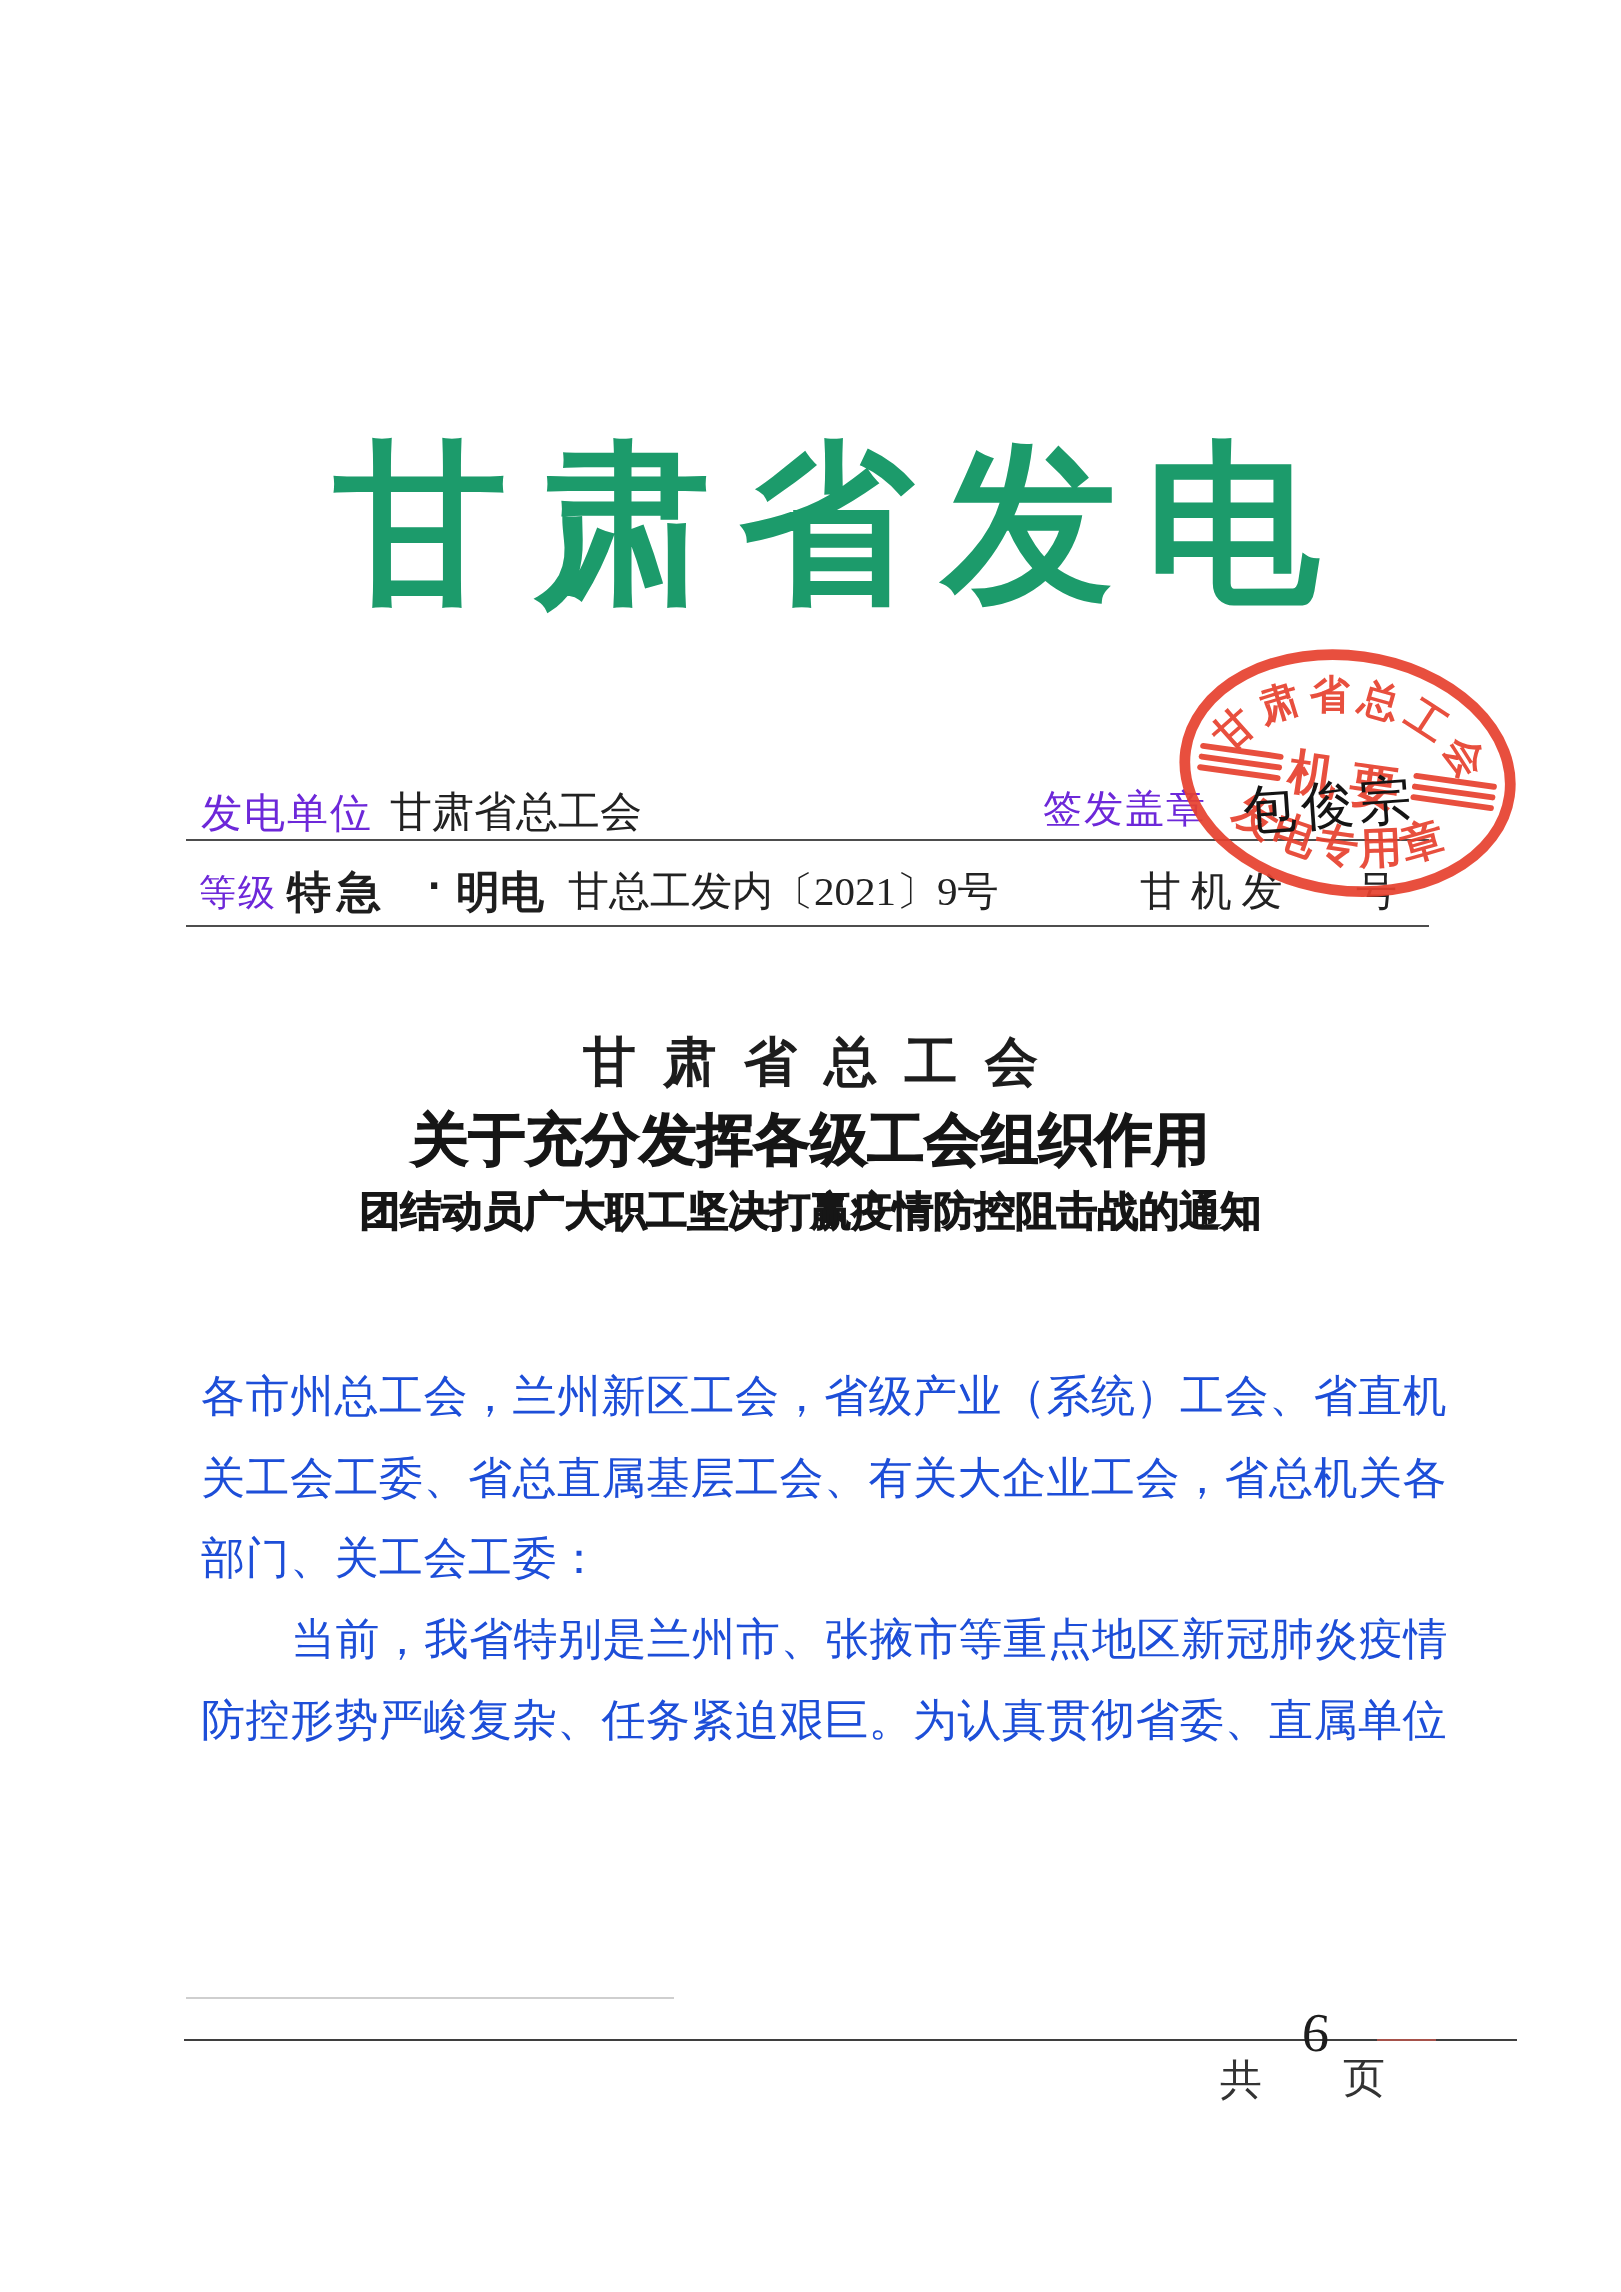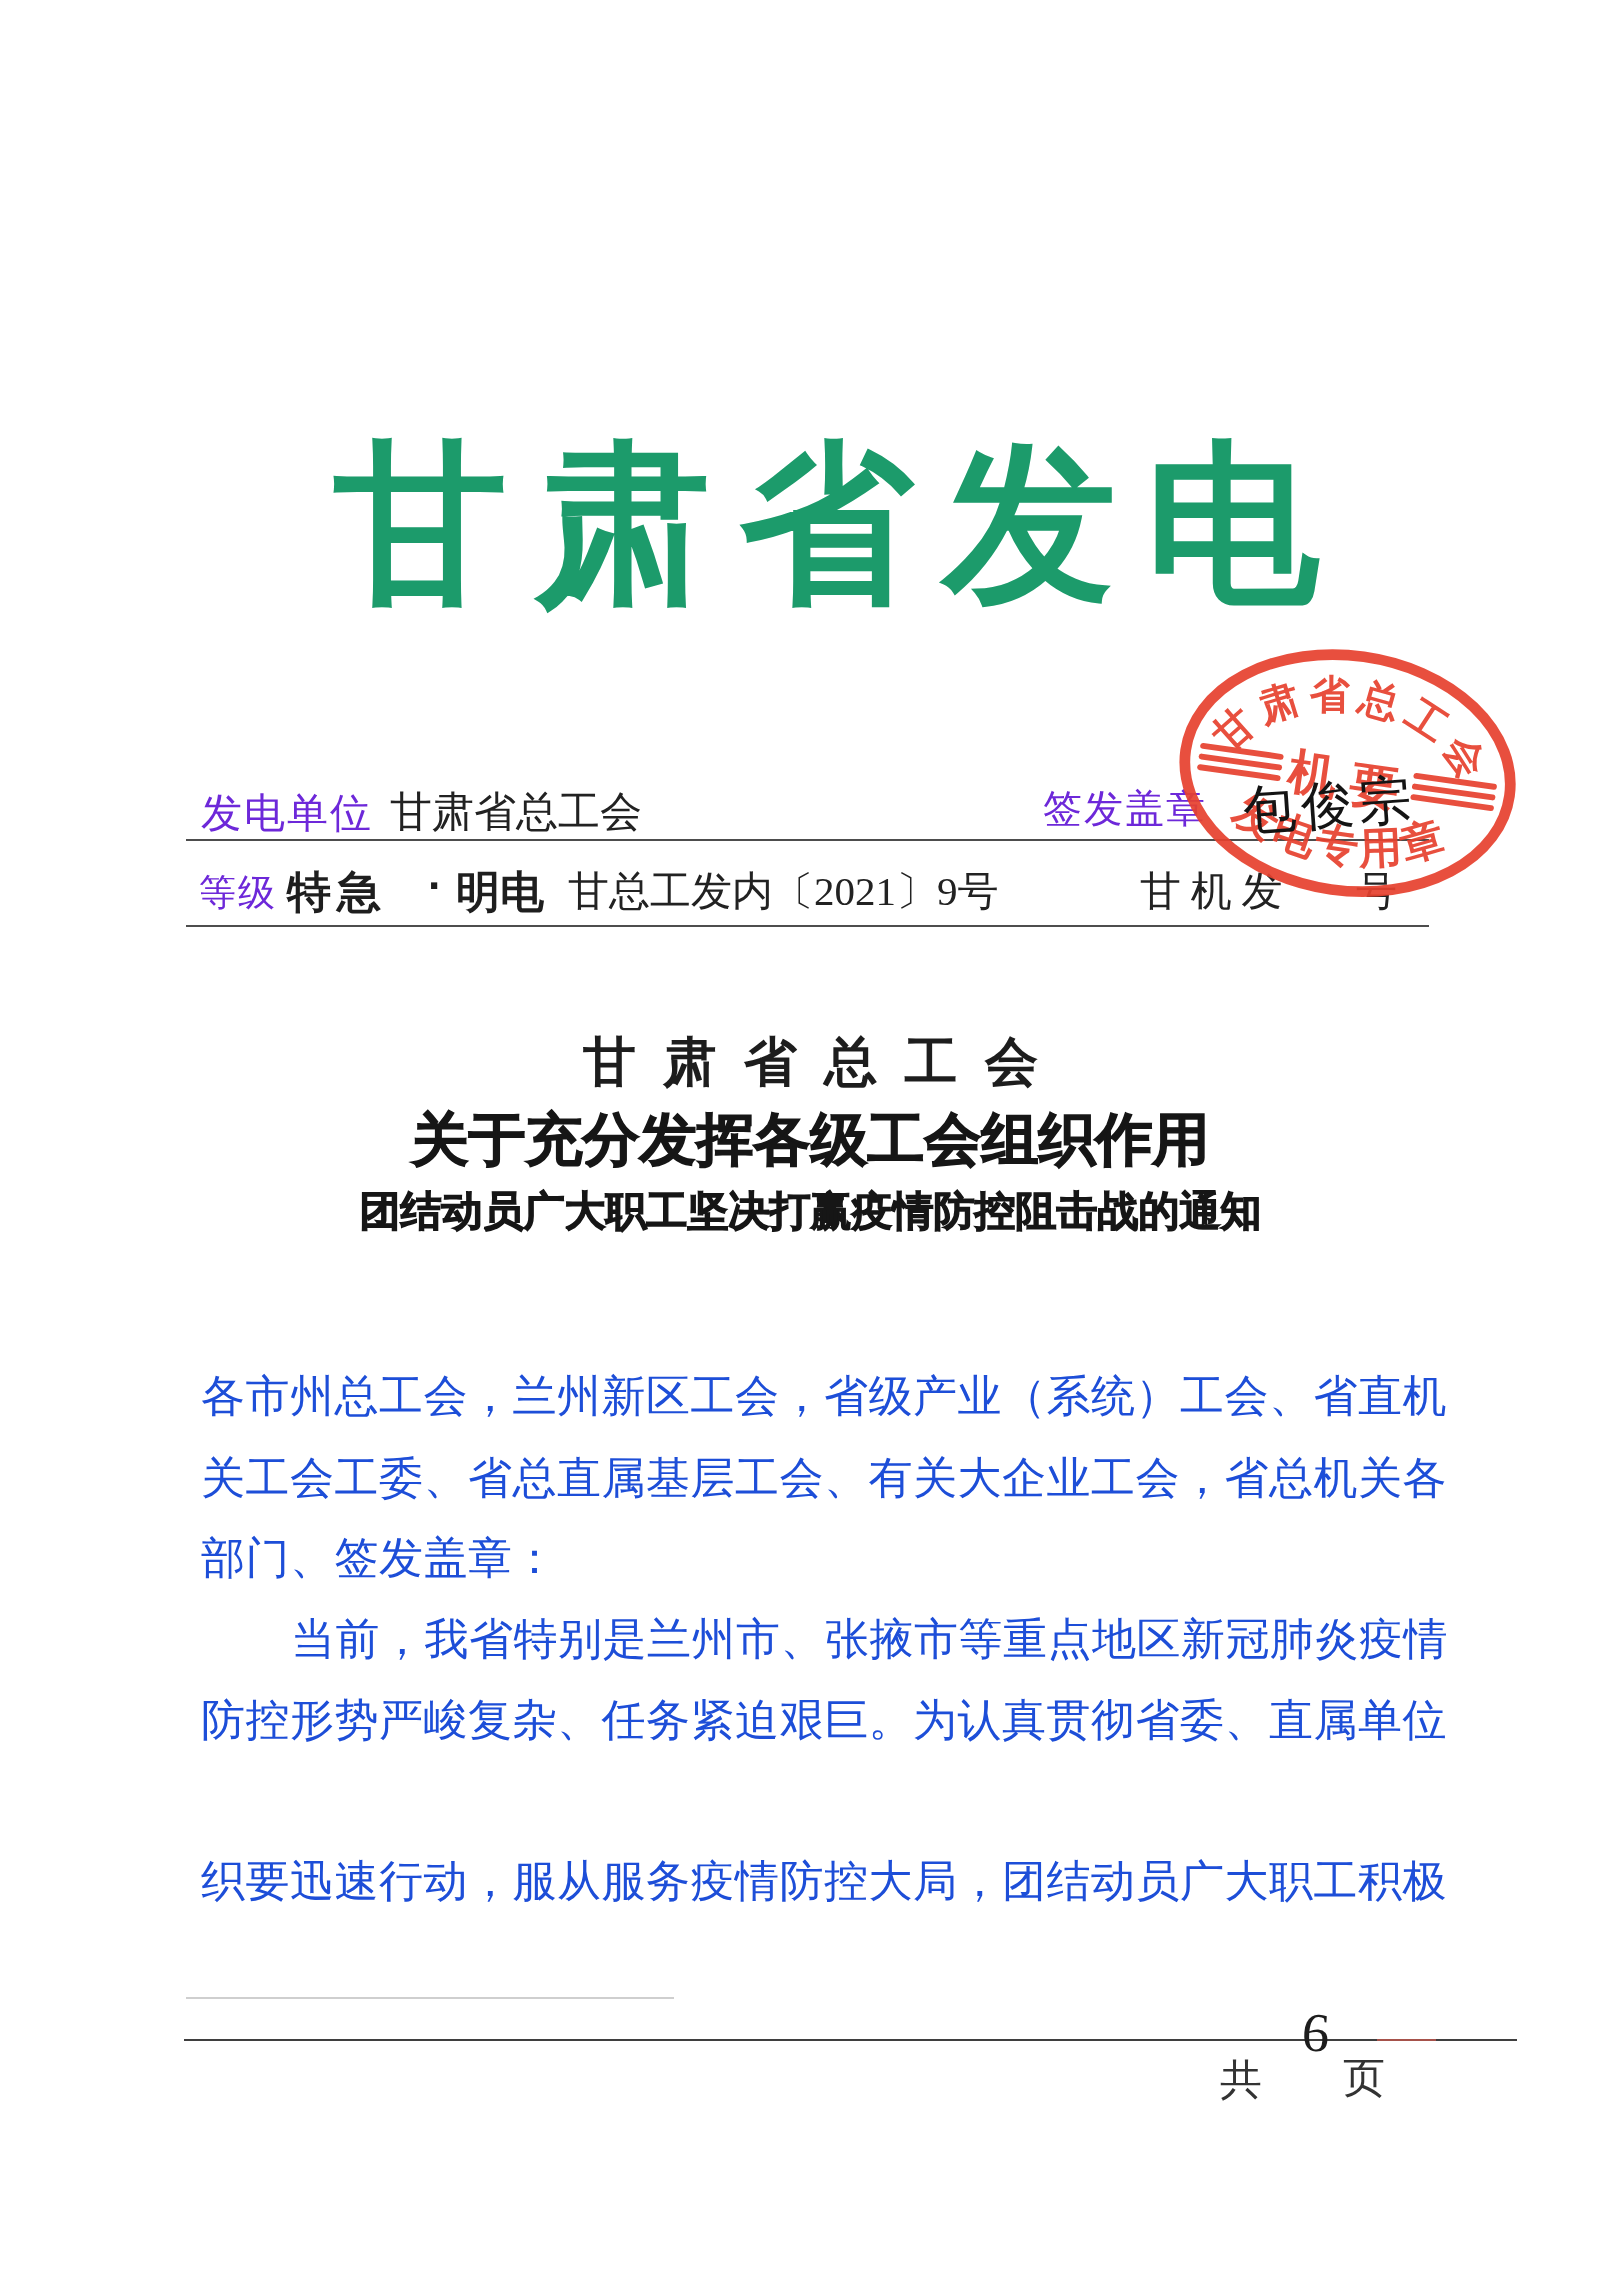--- a/index.html
+++ b/index.html
@@ -131,24 +131,23 @@
   </div>
 
   <span class="abs signature">包俊宗</span>
 
   <div class="abs doc-org">甘肃省总工会</div>
   <div class="abs doc-title2">关于充分发挥各级工会组织作用</div>
   <div class="abs doc-title3">团结动员广大职工坚决打赢疫情防控阻击战的通知</div>
 
   <div class="abs body-line" style="top:1367px;">各市州总工会，兰州新区工会，省级产业（系统）工会、省直机</div>
   <div class="abs body-line" style="top:1449px;">关工会工委、省总直属基层工会、有关大企业工会，省总机关各</div>
-  <div class="abs body-line" style="top:1529px;">部门、签发盖章：</div>
+  <div class="abs body-line" style="top:1529px;">部门、关工会工委：</div>
   <div class="abs body-line indent" style="top:1610px;">当前，我省特别是兰州市、张掖市等重点地区新冠肺炎疫情</div>
   <div class="abs body-line" style="top:1691px;">防控形势严峻复杂、任务紧迫艰巨。为认真贯彻省委、直属单位</div>
-  <div class="abs body-line" style="top:1852px;">织要迅速行动，服从服务疫情防控大局，团结动员广大职工积极</div>
 
   <div class="rule" style="left:186px;top:1997px;width:488px;height:2px;background:#cfcfcf;"></div>
   <div class="rule" style="left:184px;top:2039px;width:1333px;height:2px;background:#3f3f3f;"></div>
   <div class="rule" style="left:1377px;top:2039px;width:59px;height:2px;background:#a6524b;"></div>
 
   <span class="abs footer-char" style="left:1220px;top:2052px;">共</span>
   <span class="abs page-count">6</span>
   <span class="abs footer-char" style="left:1343px;top:2050px;">页</span>
 
 </div>

